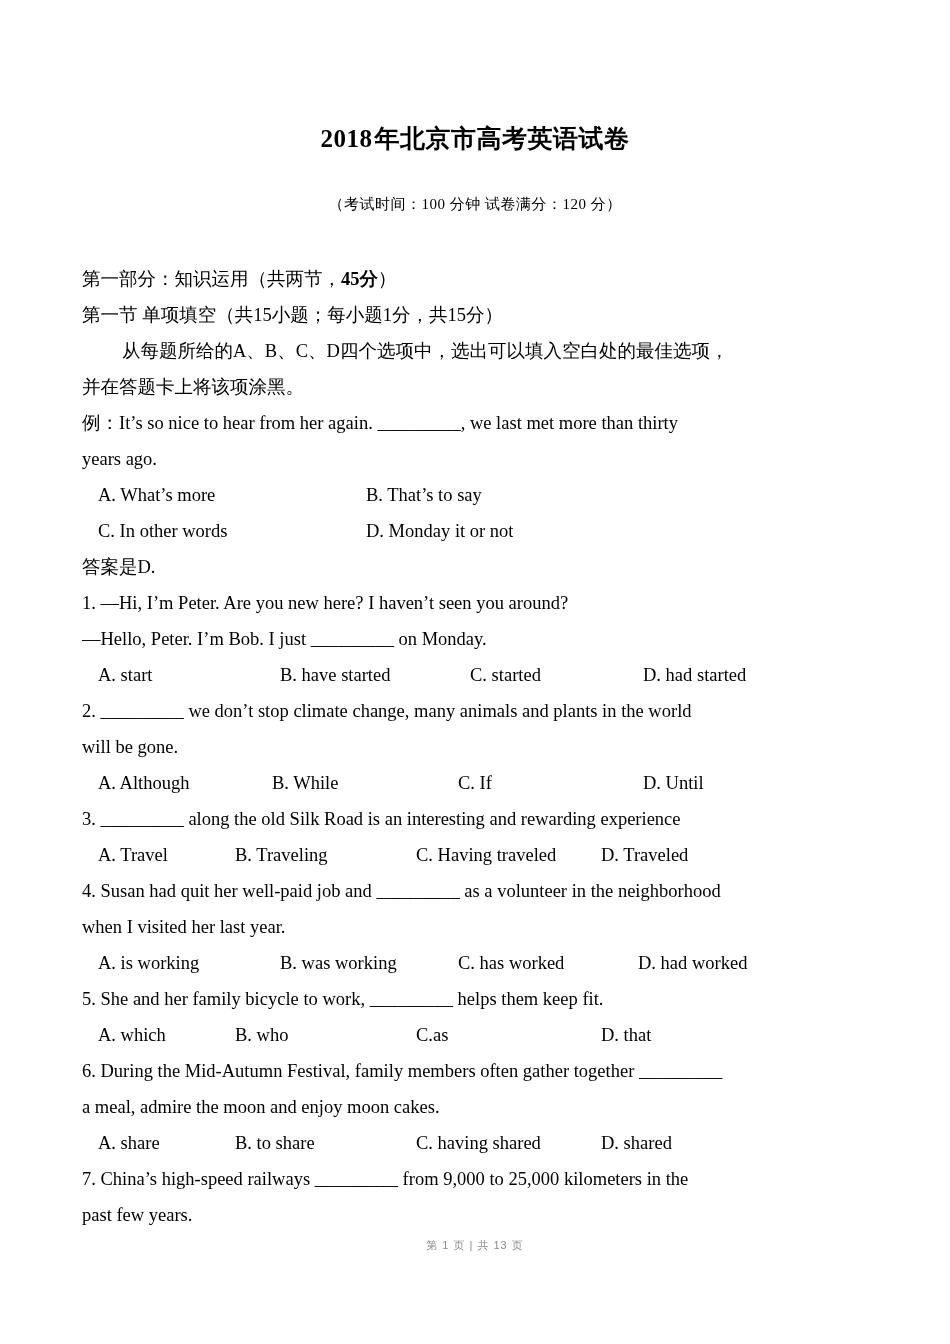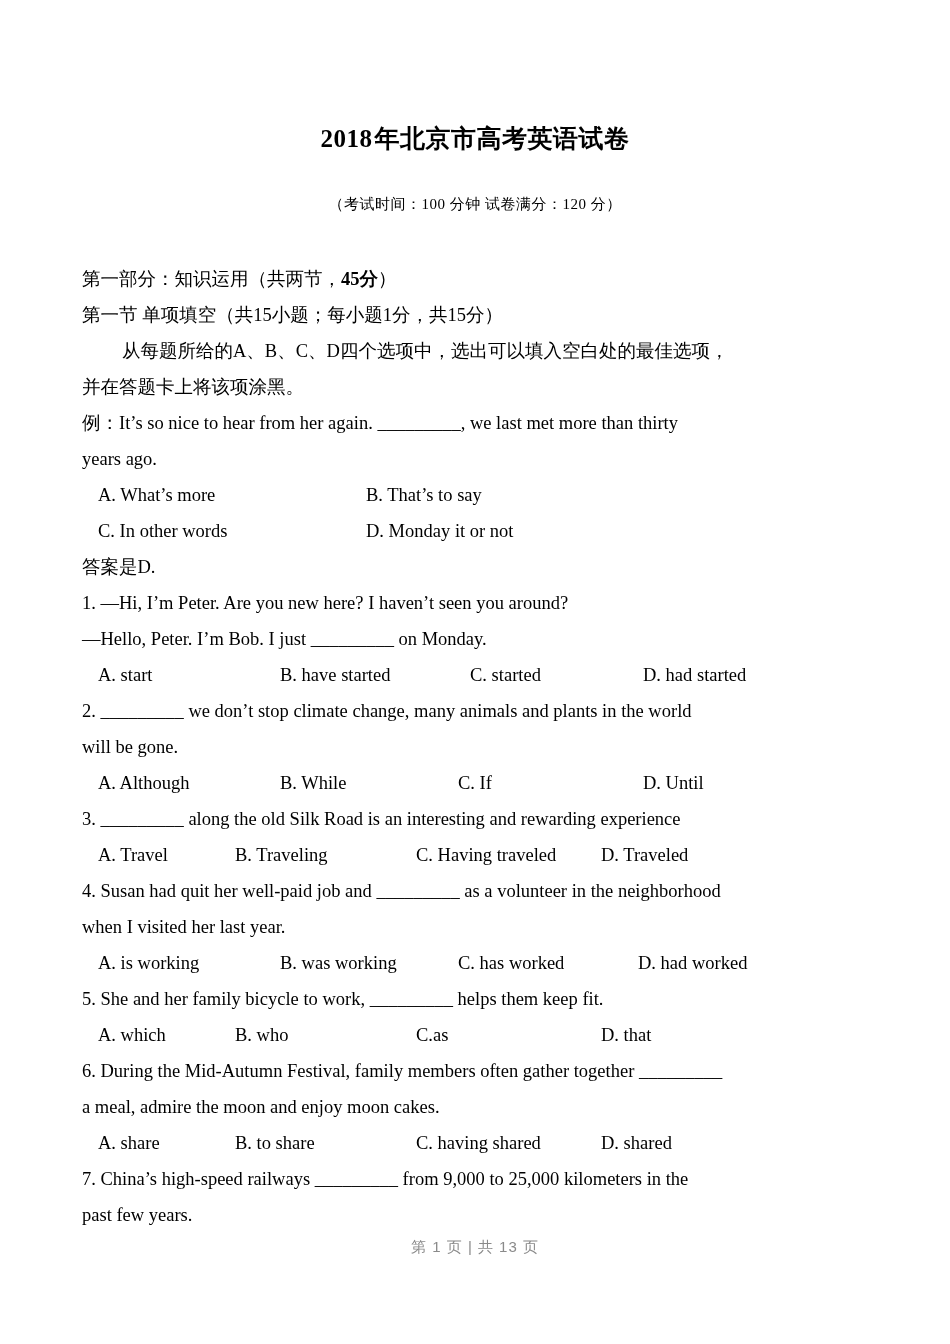--- a/index.html
+++ b/index.html
@@ -77,21 +77,21 @@
     margin-left: 16px;
   }
 
   
   .footer {
     position: absolute;
     left: 0;
     right: 0;
     top: 1238px;
     text-align: center;
-    font-size: 15px;
+    font-size: 11px;
     color: #8a8a8a;
     font-family: "Liberation Sans", "DejaVu Sans", sans-serif;
     letter-spacing: 1px;
   }
 </style>
 </head>
 <body>
 
 <div class="page">
 
@@ -125,21 +125,21 @@
       <span style="left:0px">A. start</span>
       <span style="left:182px">B. have started</span>
       <span style="left:372px">C. started</span>
       <span style="left:545px">D. had started</span>
     </div>
 
     <p class="line">2. _________ we don’t stop climate change, many animals and plants in the world</p>
     <p class="line">will be gone.</p>
     <div class="opts">
       <span style="left:0px">A. Although</span>
-      <span style="left:182px">B. While</span>
+      <span style="left:174px">B. While</span>
       <span style="left:360px">C. If</span>
       <span style="left:545px">D. Until</span>
     </div>
 
     <p class="line">3. _________ along the old Silk Road is an interesting and rewarding experience</p>
     <div class="opts">
       <span style="left:0px">A. Travel</span>
       <span style="left:137px">B. Traveling</span>
       <span style="left:318px">C. Having traveled</span>
       <span style="left:503px">D. Traveled</span>

